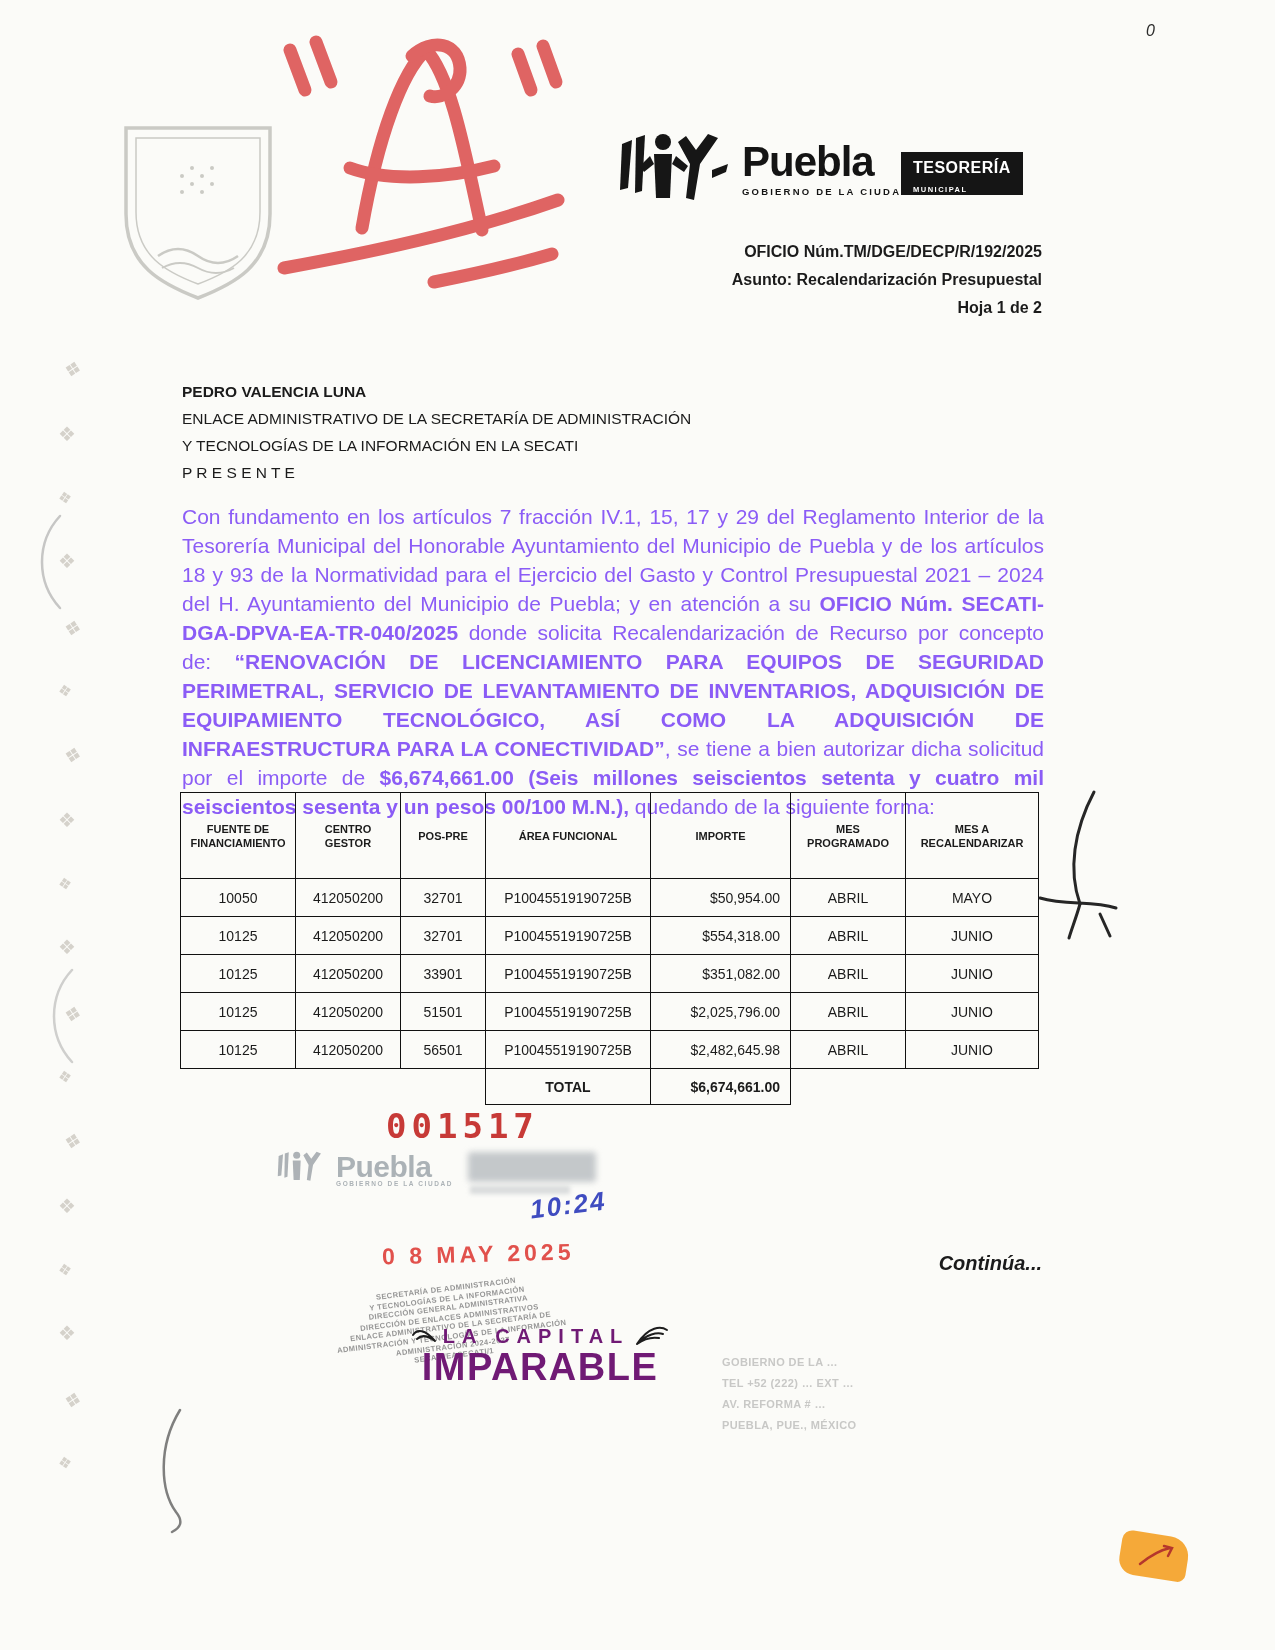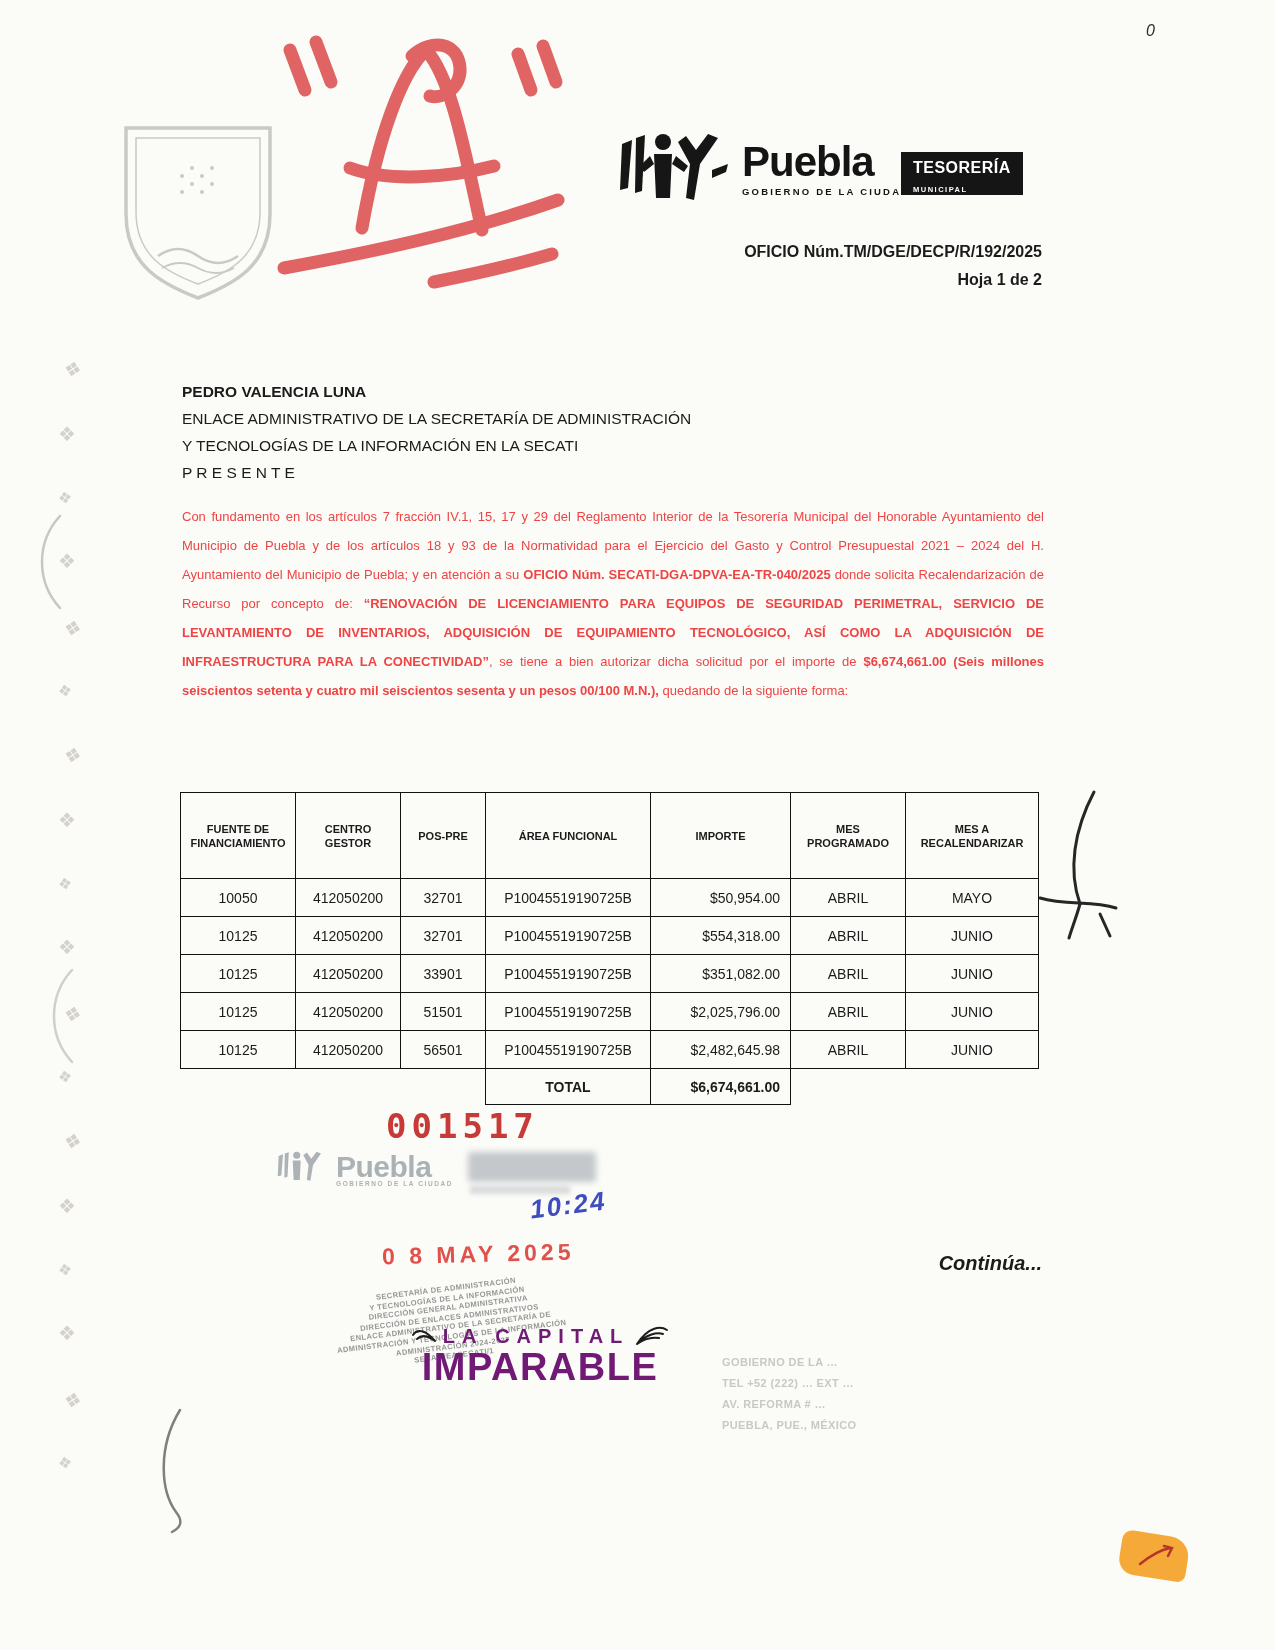--- a/index.html
+++ b/index.html
@@ -31,22 +31,22 @@
 
   .head-right { right:233px; top:238px; text-align:right; line-height:28px; }
   .head-right .legend { font-style:italic; font-weight:500; font-size:16px; }
   .head-right .b { font-weight:800; font-size:16px; }
 
   
   .addressee { left:182px; top:378px; font-size:15.5px; line-height:27px; }
   .addressee .name { font-weight:800; }
 
   
-  .body-par { left:182px; top:502px; width:862px; font-size:13px; line-height:29px;
-    text-align:justify; color:#ef4444; }
+  .body-par { left:182px; top:502px; width:862px; font-size:21px; line-height:29px;
+    text-align:justify; color:#8b5cf6; }
   .body-par .bold { font-weight:800; }
 
   
   table.recal { left:180px; top:792px; position:absolute; border-collapse:collapse; table-layout:fixed; }
   table.recal th, table.recal td { border:1.6px solid #111; vertical-align:middle; text-align:center; }
   table.recal th { font-size:11px; font-weight:800; height:86px; padding:4px 6px; line-height:14px; }
   table.recal td { font-size:14px; height:38px; padding:2px 6px; }
   table.recal td.money { text-align:right; padding-right:10px; }
   table.recal tr.total td { border:none; font-weight:800; height:36px; }
   table.recal tr.total td.tl { border:1.6px solid #111; }
@@ -169,20 +169,21 @@
     <div class="name">Puebla</div>
     <div class="sub">GOBIERNO DE LA CIUDAD</div>
   </div>
   <div class="abs treasury-box">
     <div class="l1">TESORERÍA</div>
     <div class="l2">MUNICIPAL</div>
   </div>
 
   <div class="abs head-right">
     <div class="b">OFICIO Núm.TM/DGE/DECP/R/192/2025</div>
+    <div class="b">Asunto: Recalendarización Presupuestal</div>
     <div class="b">Hoja 1 de 2</div>
   </div>
 
   <div class="abs addressee">
     <div class="name">PEDRO VALENCIA LUNA</div>
     <div>ENLACE ADMINISTRATIVO DE LA SECRETARÍA DE ADMINISTRACIÓN</div>
     <div>Y TECNOLOGÍAS DE LA INFORMACIÓN EN LA SECATI</div>
     <div>P R E S E N T E</div>
   </div>
 

